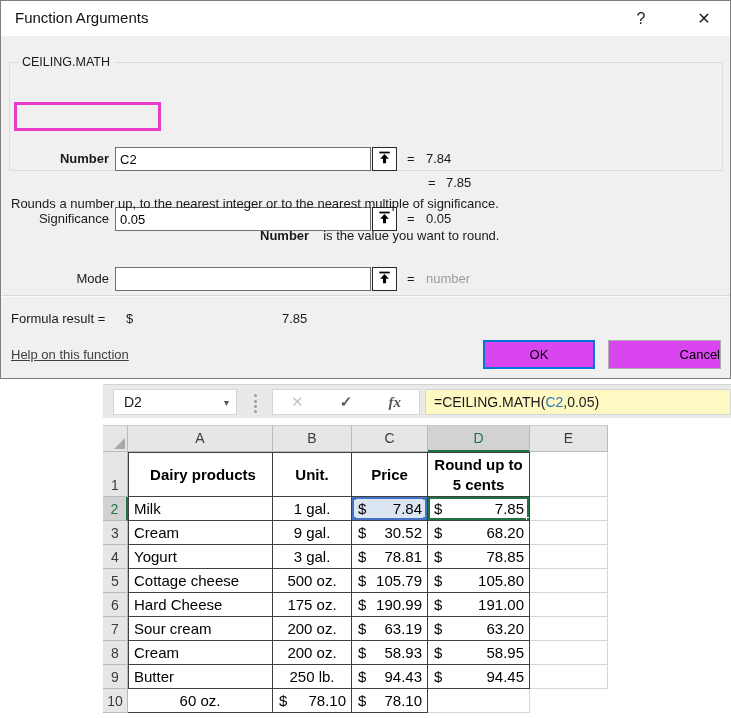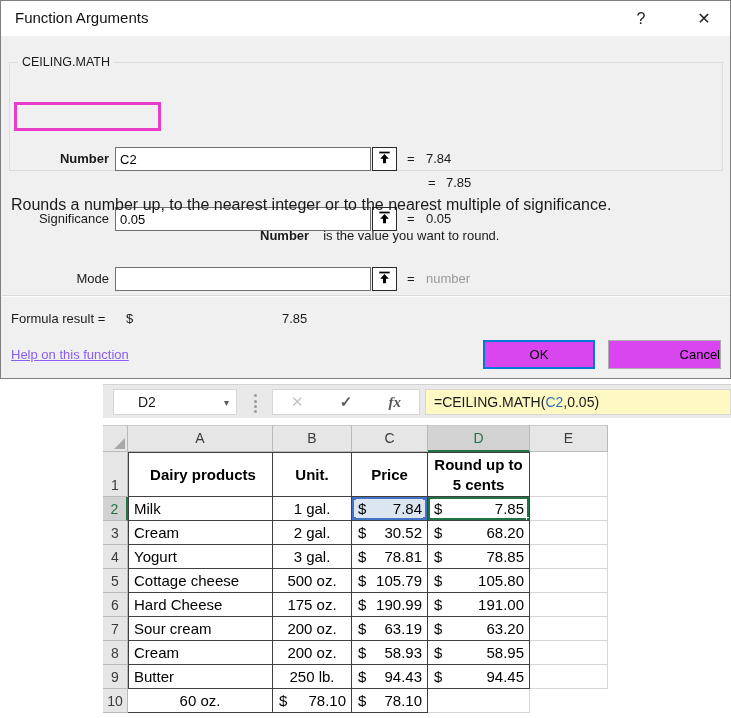--- a/index.html
+++ b/index.html
@@ -40,46 +40,46 @@
   .row-mode        { top: 133px; }
   .frow .f-label, .frow .f-input, .frow .f-collapse, .frow .f-eq, .frow .f-res { top: inherit; }
 
   .magenta-box { position: absolute; left: 13px; top: 101px; width: 147px; height: 29px;
     border: 3px solid #e83bc8; z-index: 6; pointer-events: none; }
 
   .final-eq-row { position: absolute; left: 0; top: 174px; width: 731px; height: 18px; }
   .final-eq  { position: absolute; left: 427px; font-size: 13px; }
   .final-val { position: absolute; left: 445px; font-size: 13px; }
 
-  .dlg-desc { position: absolute; left: 10px; top: 195px; font-size: 16px; }
+  .dlg-desc { position: absolute; left: 10px; top: 195px; font-size: 13px; }
   .arg-help { position: absolute; left: 259px; top: 227px; font-size: 13px; }
   .arg-help b { margin-right: 14px; }
 
   .dlg-sep { position: absolute; left: 1px; top: 294px; width: 728px;
     border-top: 1px solid #d9d9d9; border-bottom: 1px solid #fbfbfb; }
 
   .fres-label { position: absolute; left: 10px;  top: 310px; font-size: 13px; }
   .fres-cur   { position: absolute; left: 125px; top: 310px; font-size: 13px; }
   .fres-val   { position: absolute; left: 281px; top: 310px; font-size: 13px; }
 
   .help-link { position: absolute; left: 10px; top: 346px; font-size: 13px;
-    color: #8b5cf6; text-decoration: underline; cursor: pointer; }
+    color: #404040; text-decoration: underline; cursor: pointer; }
 
   .btn { position: absolute; top: 339px; height: 29px; font-size: 13px;
     background: #d946ef; font-family: "Liberation Sans", sans-serif; }
   .btn-ok { left: 482px; width: 112px; border: 2px solid #0078d7; }
   .btn-cancel { left: 607px; width: 113px; border: 1px solid #adadad; text-align: right; }
 
   
   #sheet { position: absolute; left: 103px; top: 384px; width: 628px; height: 334px; }
   .fbar { position: absolute; left: 0; top: 0; width: 628px; height: 34px;
     background: #e9e9e9; border-top: 1px solid #d2d2d2; }
   .namebox { position: absolute; left: 10px; top: 4px; width: 124px; height: 26px;
     background: #fff; border: 1px solid #d6d6d6; font-size: 14px; line-height: 24px;
-    padding-left: 24px; }
+    padding-left: 10px; }
   .namebox-arrow { position: absolute; right: 7px; top: 1px; font-size: 10px;
     color: #595959; line-height: 24px; }
   .fbar-dots { position: absolute; left: 151px; top: 8px; display: flex;
     flex-direction: column; align-items: center; }
   .fbar-dots span { width: 3px; height: 3px; border-radius: 50%; background: #9a9a9a;
     margin: 1.2px 0; }
   .iconsbox { position: absolute; left: 169px; top: 4px; width: 148px; height: 26px;
     background: #fff; border: 1px solid #d6d6d6; display: flex; align-items: center;
     justify-content: space-around; }
   .icon-x { color: #c3c3c3; font-size: 15px; }
@@ -263,21 +263,21 @@
         <span class="hdl br"></span>
       </div>
       <div class="dc money active-sel">
         <span>$</span>
         <span>7.85</span>
         <span class="fill-hdl"></span>
       </div>
       <div class="ec"></div>
       <div class="rh">3</div>
       <div class="dc lb a">Cream</div>
-      <div class="dc b">2 gal.</div>
+      <div class="dc b">9 gal.</div>
       <div class="dc money">
         <span>$</span>
         <span>30.52</span>
       </div>
       <div class="dc money">
         <span>$</span>
         <span>68.20</span>
       </div>
       <div class="ec"></div>
       <div class="rh">4</div>

